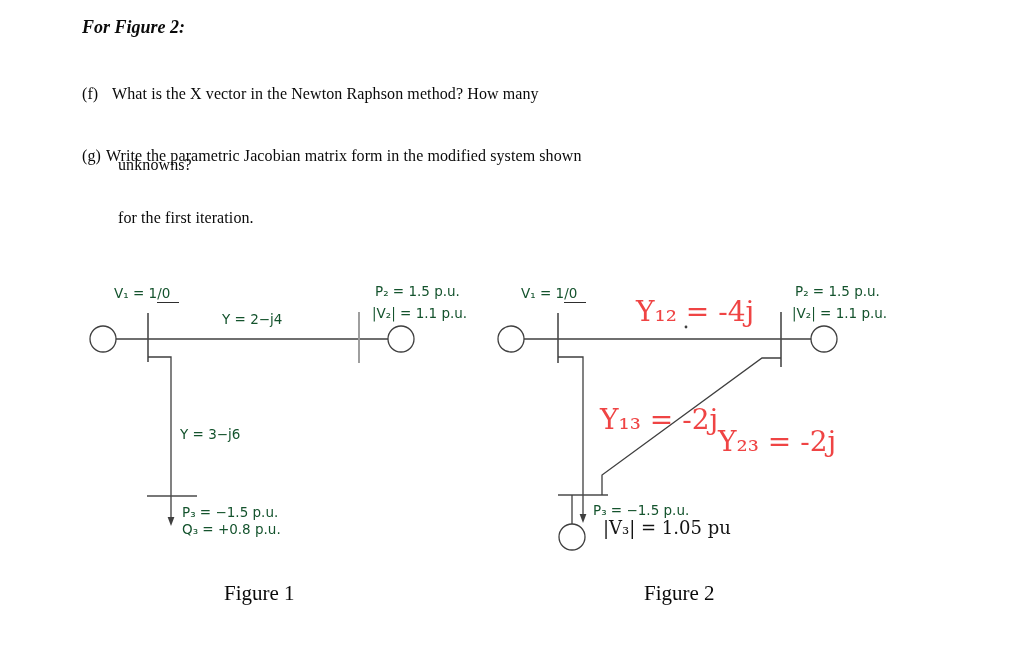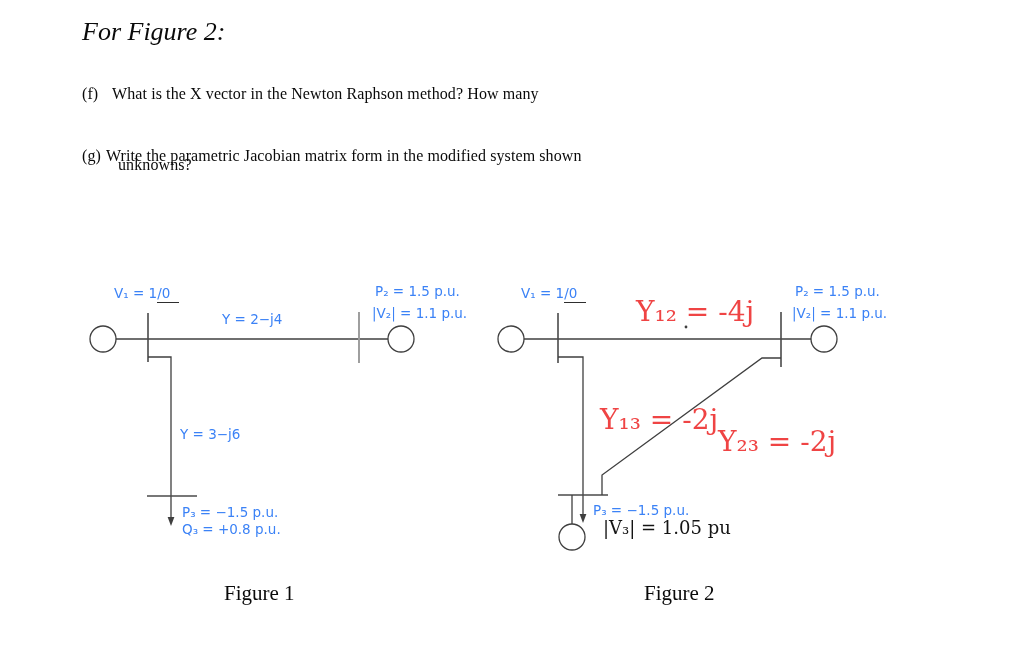--- a/index.html
+++ b/index.html
@@ -1,24 +1,24 @@
 <!DOCTYPE html>
 <html><head>
 <meta charset="utf-8">
 <style>
   html,body{margin:0;padding:0;background:#ffffff;}
   .page{position:relative;width:1024px;height:670px;background:#ffffff;overflow:hidden;
         font-family:"Liberation Serif", serif;color:#0a0a0a;}
   .abs{position:absolute;}
-  .heading{font-style:italic;font-size:26px;white-space:nowrap;}
+  .heading{font-style:italic;font-size:18px;white-space:nowrap;font-weight:bold;}
   .qline{font-size:16px;line-height:30px;white-space:nowrap;letter-spacing:0.1px;}
   .qmarker-f{display:inline-block;width:30px;}
   .qmarker-g{display:inline-block;width:24px;}
   .caption{font-size:21px;white-space:nowrap;}
-  .slabel{font-family:"DejaVu Sans", sans-serif;font-size:13.5px;color:#3b82f6;white-space:nowrap;}
+  .slabel{font-family:"DejaVu Sans", sans-serif;font-size:13.5px;color:#14532d;white-space:nowrap;}
   .serif-label{font-family:"DejaVu Serif", serif;font-size:28px;color:#ef4444;white-space:nowrap;}
   .serif-label-sm{font-family:"DejaVu Serif", serif;font-size:18px;color:#141414;white-space:nowrap;}
   .angle{border-bottom:1.6px solid #2e2e2e;padding-right:9px;padding-bottom:1px;}
   .diagram-svg line, .diagram-svg polyline{stroke:#3f3f3f;stroke-width:1.3;fill:none;}
   .diagram-svg circle{stroke:#3f3f3f;stroke-width:1.3;fill:none;}
   .diagram-svg polygon{fill:#3f3f3f;stroke:none;}
   .diagram-svg .busbar{stroke:#4a4a4a;stroke-width:1.6;}
   .diagram-svg .graybar{stroke:#9a9a9a;stroke-width:1.9;}
   .diagram-svg .dot{fill:#3f3f3f;stroke:none;}
 </style>
@@ -31,20 +31,23 @@
 
   <div class="qline abs" style="left:82px;top:79px;">
     <span class="qmarker-f">(f)</span><span>What is the X vector in the Newton Raphson method? How many</span>
   </div>
   <div class="qline abs" style="left:118px;top:110px;margin-top:40px;">
     <span>unknowns?</span>
   </div>
 
   <div class="qline abs" style="left:82px;top:141px;">
     <span class="qmarker-g">(g)</span><span>Write the parametric Jacobian matrix form in the modified system shown</span>
+  </div>
+  <div class="qline abs" style="left:118px;top:203px;">
+    <span>for the first iteration.</span>
   </div>
 
   <svg class="abs diagram-svg" style="left:0;top:0;" width="1024" height="670" viewBox="0 0 1024 670">
 
     <circle cx="103" cy="339" r="13"></circle>
     <line x1="116" y1="339" x2="388" y2="339"></line>
     <line class="busbar" x1="148" y1="313" x2="148" y2="362"></line>
     <line class="graybar" x1="359" y1="312" x2="359" y2="363"></line>
     <circle cx="401" cy="339" r="13"></circle>
     <polyline points="148,357 171,357 171,518"></polyline>

